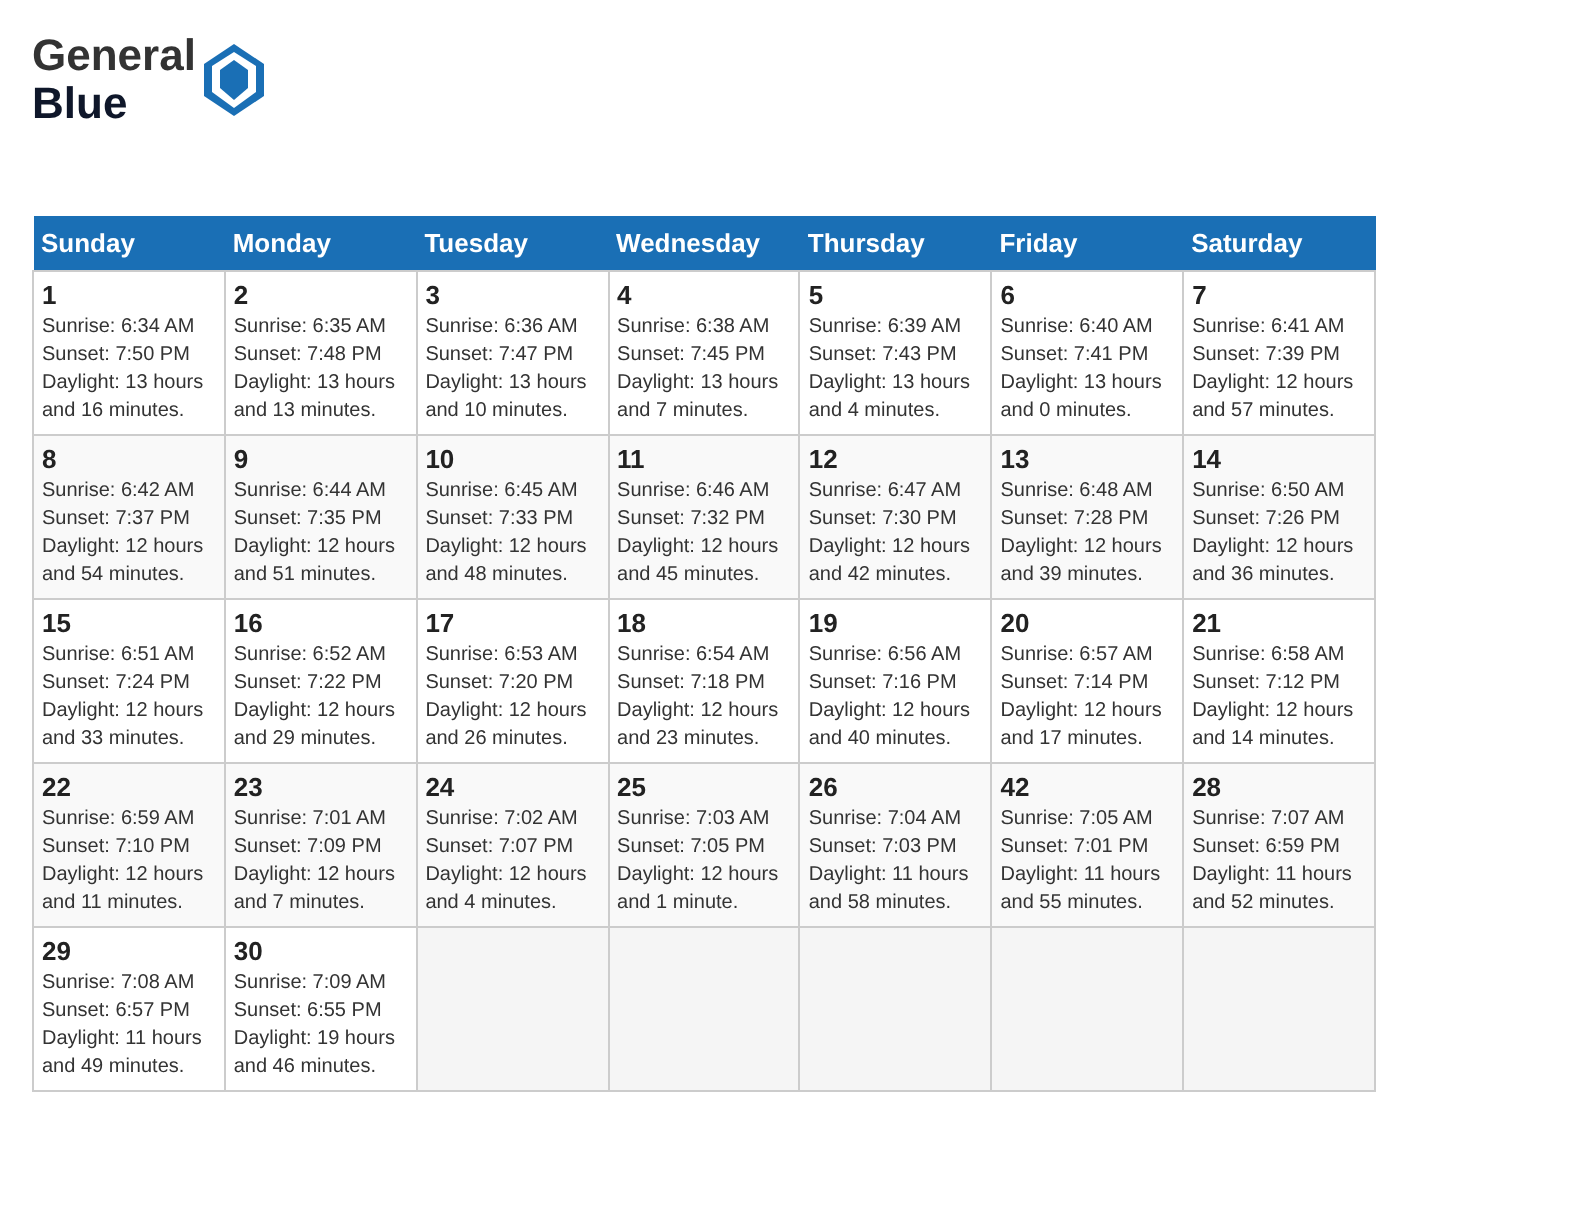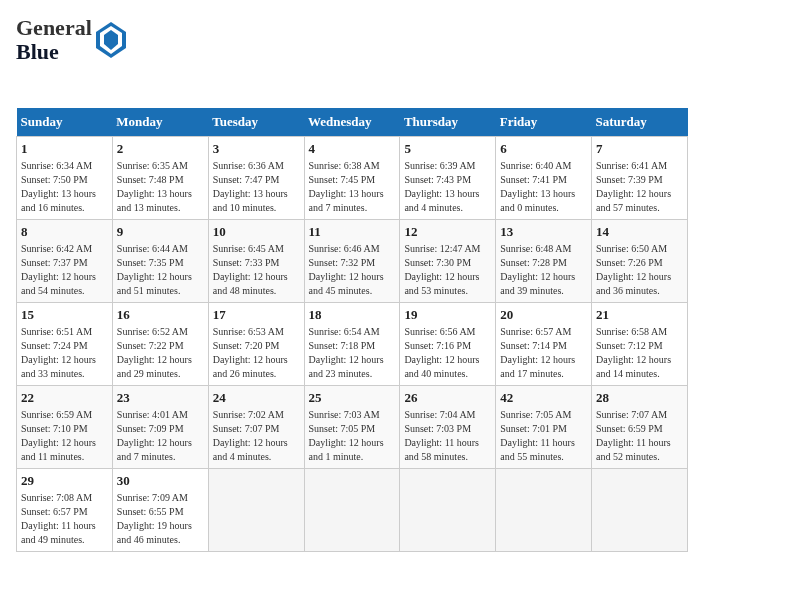--- a/index.html
+++ b/index.html
@@ -6,21 +6,20 @@
     body {
       font-family: Arial, sans-serif;
       background: #fff;
       width: 792px;
       height: 612px;
       overflow: hidden;
     }
     .container {
       width: 704px;
       padding: 16px 16px 8px 16px;
-      font-family: Liberation Serif, serif;
     }
     .header {
       display: flex;
       align-items: flex-start;
       justify-content: space-between;
       margin-bottom: 10px;
     }
     .logo {
       display: flex;
       align-items: center;
@@ -200,23 +199,23 @@
         <span class="day-num">11</span>
         <div class="day-info">
           <span>Sunrise: 6:46 AM</span><br>
           <span>Sunset: 7:32 PM</span><br>
           <span>Daylight: 12 hours and 45 minutes.</span>
         </div>
       </td>
           <td>
         <span class="day-num">12</span>
         <div class="day-info">
-          <span>Sunrise: 12:47 AM</span><br>
+          <span>Sunrise: 6:47 AM</span><br>
           <span>Sunset: 7:30 PM</span><br>
-          <span>Daylight: 12 hours and 53 minutes.</span>
+          <span>Daylight: 12 hours and 42 minutes.</span>
         </div>
       </td>
           <td>
         <span class="day-num">13</span>
         <div class="day-info">
           <span>Sunrise: 6:48 AM</span><br>
           <span>Sunset: 7:28 PM</span><br>
           <span>Daylight: 12 hours and 39 minutes.</span>
         </div>
       </td>
@@ -292,21 +291,21 @@
         <span class="day-num">22</span>
         <div class="day-info">
           <span>Sunrise: 6:59 AM</span><br>
           <span>Sunset: 7:10 PM</span><br>
           <span>Daylight: 12 hours and 11 minutes.</span>
         </div>
       </td>
           <td>
         <span class="day-num">23</span>
         <div class="day-info">
-          <span>Sunrise: 4:01 AM</span><br>
+          <span>Sunrise: 7:01 AM</span><br>
           <span>Sunset: 7:09 PM</span><br>
           <span>Daylight: 12 hours and 7 minutes.</span>
         </div>
       </td>
           <td>
         <span class="day-num">24</span>
         <div class="day-info">
           <span>Sunrise: 7:02 AM</span><br>
           <span>Sunset: 7:07 PM</span><br>
           <span>Daylight: 12 hours and 4 minutes.</span>

